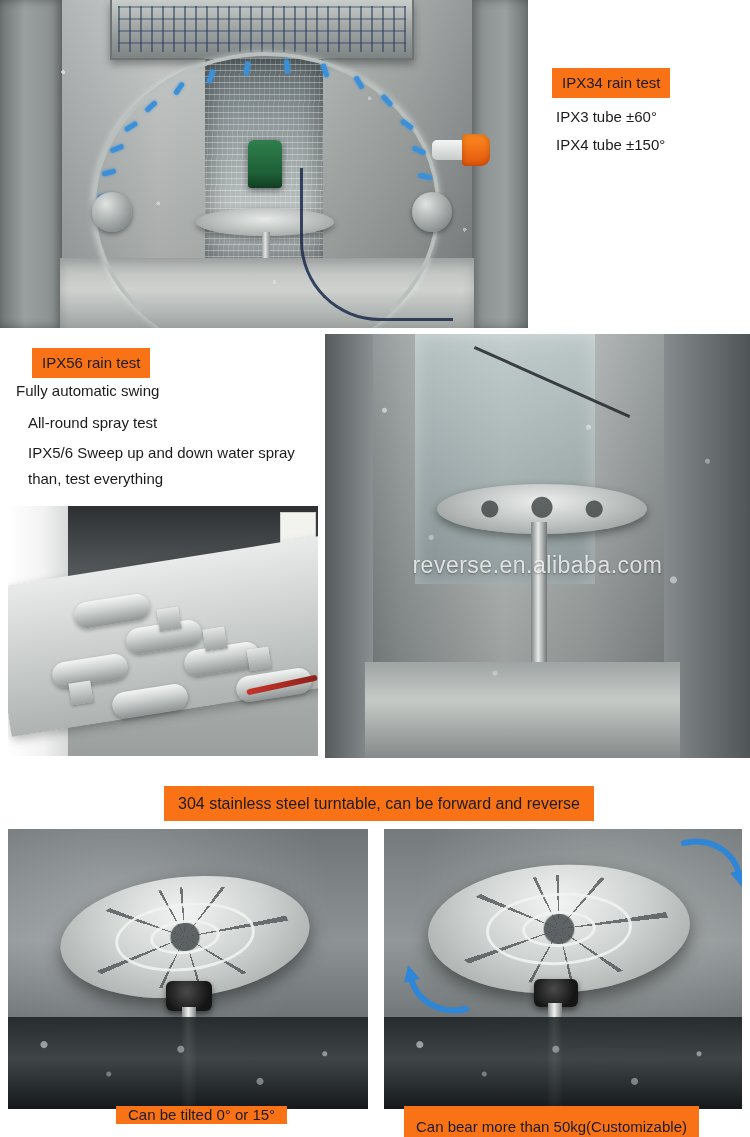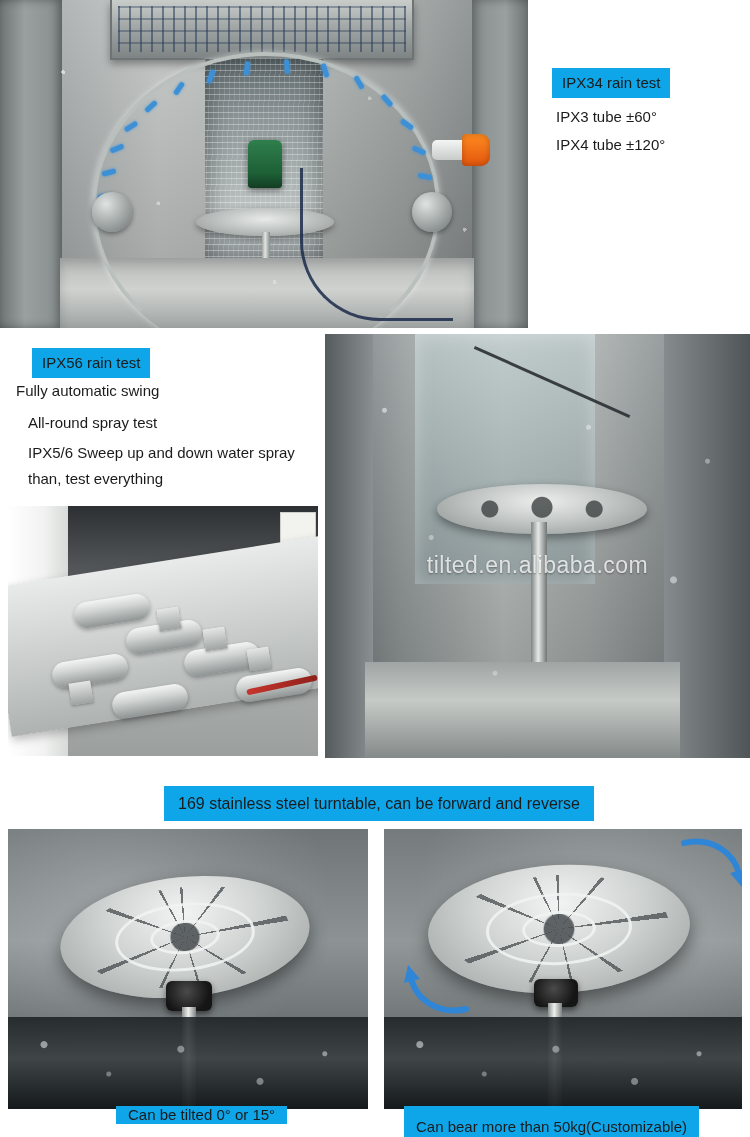--- a/index.html
+++ b/index.html
@@ -328,21 +328,21 @@
       radial-gradient(circle at 28% 62%, rgba(255,255,255,.35) 0 2px, transparent 3px),
       radial-gradient(circle at 48% 35%, rgba(255,255,255,.4) 0 3px, transparent 4px),
       radial-gradient(circle at 70% 70%, rgba(255,255,255,.4) 0 3px, transparent 4px),
       radial-gradient(circle at 88% 40%, rgba(255,255,255,.45) 0 2px, transparent 3px);
   }
   .arrow-svg { position: absolute; overflow: visible; }
 
   
   .label-box {
     position: absolute;
-    background: #0ea5e9;
+    background: #f97316;
     color: #1b1b1b;
     font-size: 15px;
     line-height: 1.2;
     padding: 6px 10px;
     white-space: nowrap;
   }
   .plain-line {
     position: absolute;
     color: #1b1b1b;
     font-size: 15px;
@@ -411,34 +411,34 @@
     <div class="spray-gun">
       <div class="body"></div>
       <div class="nose"></div>
     </div>
     <div class="hose"></div>
     <div class="water-film"></div>
   </div>
 
   <div class="label-box" id="lbl-ipx34">IPX34 rain test</div>
   <div class="plain-line" id="txt-ipx3">IPX3 tube ±60°</div>
-  <div class="plain-line" id="txt-ipx4">IPX4 tube ±120°</div>
+  <div class="plain-line" id="txt-ipx4">IPX4 tube ±150°</div>
 
   <div class="photo" id="panel-ipx56-chamber">
     <div class="wall-left"></div>
     <div class="wall-right"></div>
     <div class="glass"></div>
     <div class="rod"></div>
     <div class="disc"></div>
     <div class="disc-holes"></div>
     <div class="column"></div>
     <div class="base"></div>
     <div class="floor"></div>
     <div class="droplets"></div>
-    <div class="watermark">tilted.en.alibaba.com</div>
+    <div class="watermark">reverse.en.alibaba.com</div>
   </div>
 
   <div class="photo" id="panel-nozzles">
     <div class="whitebg"></div>
     <div class="dark-top"></div>
     <div class="label-tag"></div>
     <div class="plate"></div>
     <div class="cyl" style="left:66px;  top:92px;"></div>
     <div class="cyl" style="left:118px; top:118px;"></div>
     <div class="cyl" style="left:176px; top:140px;"></div>
@@ -451,21 +451,21 @@
     <div class="hex" style="left:62px;  top:176px;"></div>
     <div class="redwire"></div>
   </div>
 
   <div class="label-box" id="lbl-ipx56">IPX56 rain test</div>
   <div class="plain-line" id="txt-56-1">Fully automatic swing</div>
   <div class="plain-line" id="txt-56-2">All-round spray test</div>
   <div class="plain-line" id="txt-56-3">IPX5/6 Sweep up and down water spray</div>
   <div class="plain-line" id="txt-56-4">than, test everything</div>
 
-  <div class="label-box" id="lbl-turntable">169 stainless steel turntable, can be forward and reverse</div>
+  <div class="label-box" id="lbl-turntable">304 stainless steel turntable, can be forward and reverse</div>
 
   <div class="photo" id="panel-turn-left">
     <div class="turn-plate" style="left:52px; top:48px; width:250px; height:120px; transform: rotate(-6deg);">
       <div class="spokes"></div>
       <div class="ring1"></div>
       <div class="ring2"></div>
     </div>
     <div class="turn-hub" style="left:158px; top:152px; width:46px; height:30px;"></div>
     <div class="turn-pole" style="left:174px; top:178px; width:14px; height:102px;"></div>
     <div class="wet-floor">

